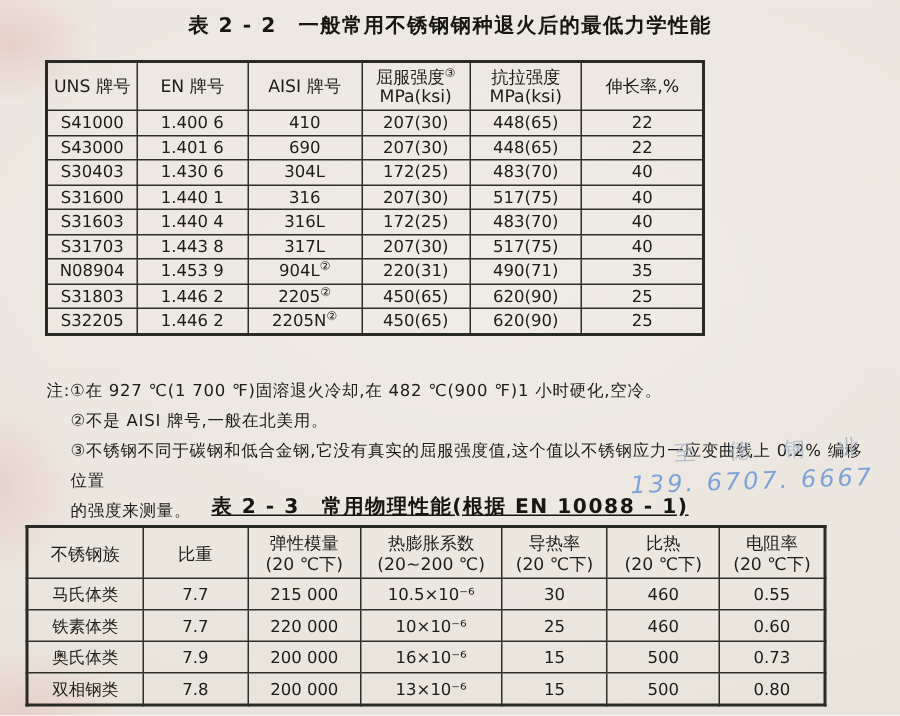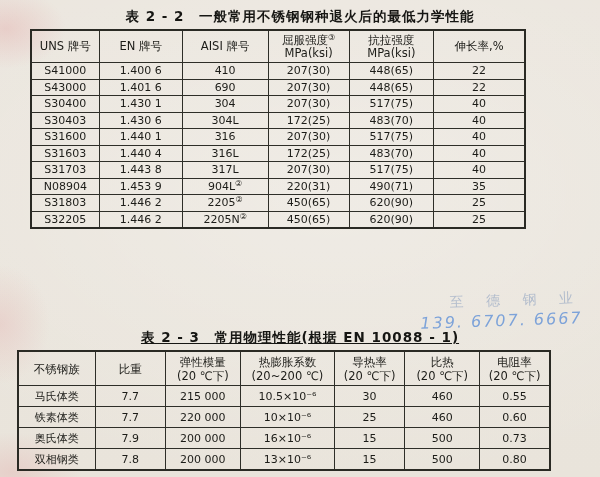--- a/index.html
+++ b/index.html
@@ -24,21 +24,21 @@
   .t1 { top:8px; }
   .t2 { top:329px;text-decoration:underline; }
   table.tbl {
     position:absolute; border-collapse:collapse; table-layout:fixed;
     border:2px solid #2a2a24;
   }
   .tbl th, .tbl td {
     border:1.5px solid #2e2e28; text-align:center; vertical-align:middle;
     padding:0; color:#1c1c18; font-weight:normal; overflow:hidden; white-space:nowrap;
   }
-  .tbl1 { left:30px; top:29px; width:496px; }
+  .tbl1 { left:30px; top:40px; width:440px; }
   .tbl1 th { height:31px; font-size:11.5px; line-height:13px; }
   .tbl1 td { height:15.5px; font-size:11px; }
   .tbl2 { left:17px; top:350px; width:534px; }
   .tbl2 th { height:33px; font-size:11.5px; line-height:14px; }
   .tbl2 td { height:20px; font-size:11px; }
   .hsub:empty { display:none; }
   sup { font-size:8px; vertical-align:4px; line-height:0; }
   .notes {
     position:absolute; left:31px; top:251px; width:545px;
     font-size:11px; line-height:20px; color:#1c1c18; letter-spacing:0.5px;
@@ -102,28 +102,20 @@
         </tr>
       <tr>
           <td>S43000</td>
           <td>1.401 6</td>
           <td>690</td>
           <td>207(30)</td>
           <td>448(65)</td>
           <td>22</td>
         </tr>
       <tr>
-          <td>S30400</td>
-          <td>1.430 1</td>
-          <td>304</td>
-          <td>207(30)</td>
-          <td>517(75)</td>
-          <td>40</td>
-        </tr>
-      <tr>
           <td>S30403</td>
           <td>1.430 6</td>
           <td>304L</td>
           <td>172(25)</td>
           <td>483(70)</td>
           <td>40</td>
         </tr>
       <tr>
           <td>S31600</td>
           <td>1.440 1</td>
@@ -168,20 +160,26 @@
           <td>S32205</td>
           <td>1.446 2</td>
           <td>2205N<sup>②</sup></td>
           <td>450(65)</td>
           <td>620(90)</td>
           <td>25</td>
         </tr>
     </tbody>
   </table>
 
+  <div class="notes">
+    <div class="note-line">注:①在 927 ℃(1 700 ℉)固溶退火冷却,在 482 ℃(900 ℉)1 小时硬化,空冷。</div>
+    <div class="note-line note-cont">②不是 AISI 牌号,一般在北美用。</div>
+    <div class="note-line note-cont">③不锈钢不同于碳钢和低合金钢,它没有真实的屈服强度值,这个值以不锈钢应力一应变曲线上 0.2% 编移位置</div>
+    <div class="note-line note-cont">的强度来测量。</div>
+  </div>
 
   <div class="watermark">
     <div class="wm-company">至 德 钢 业</div>
     <div class="wm-phone">139. 6707. 6667</div>
   </div>
 
   <div class="title t2">表 2 - 3　常用物理性能(根据 EN 10088 - 1)</div>
 
   <table class="tbl tbl2">
     <colgroup>

